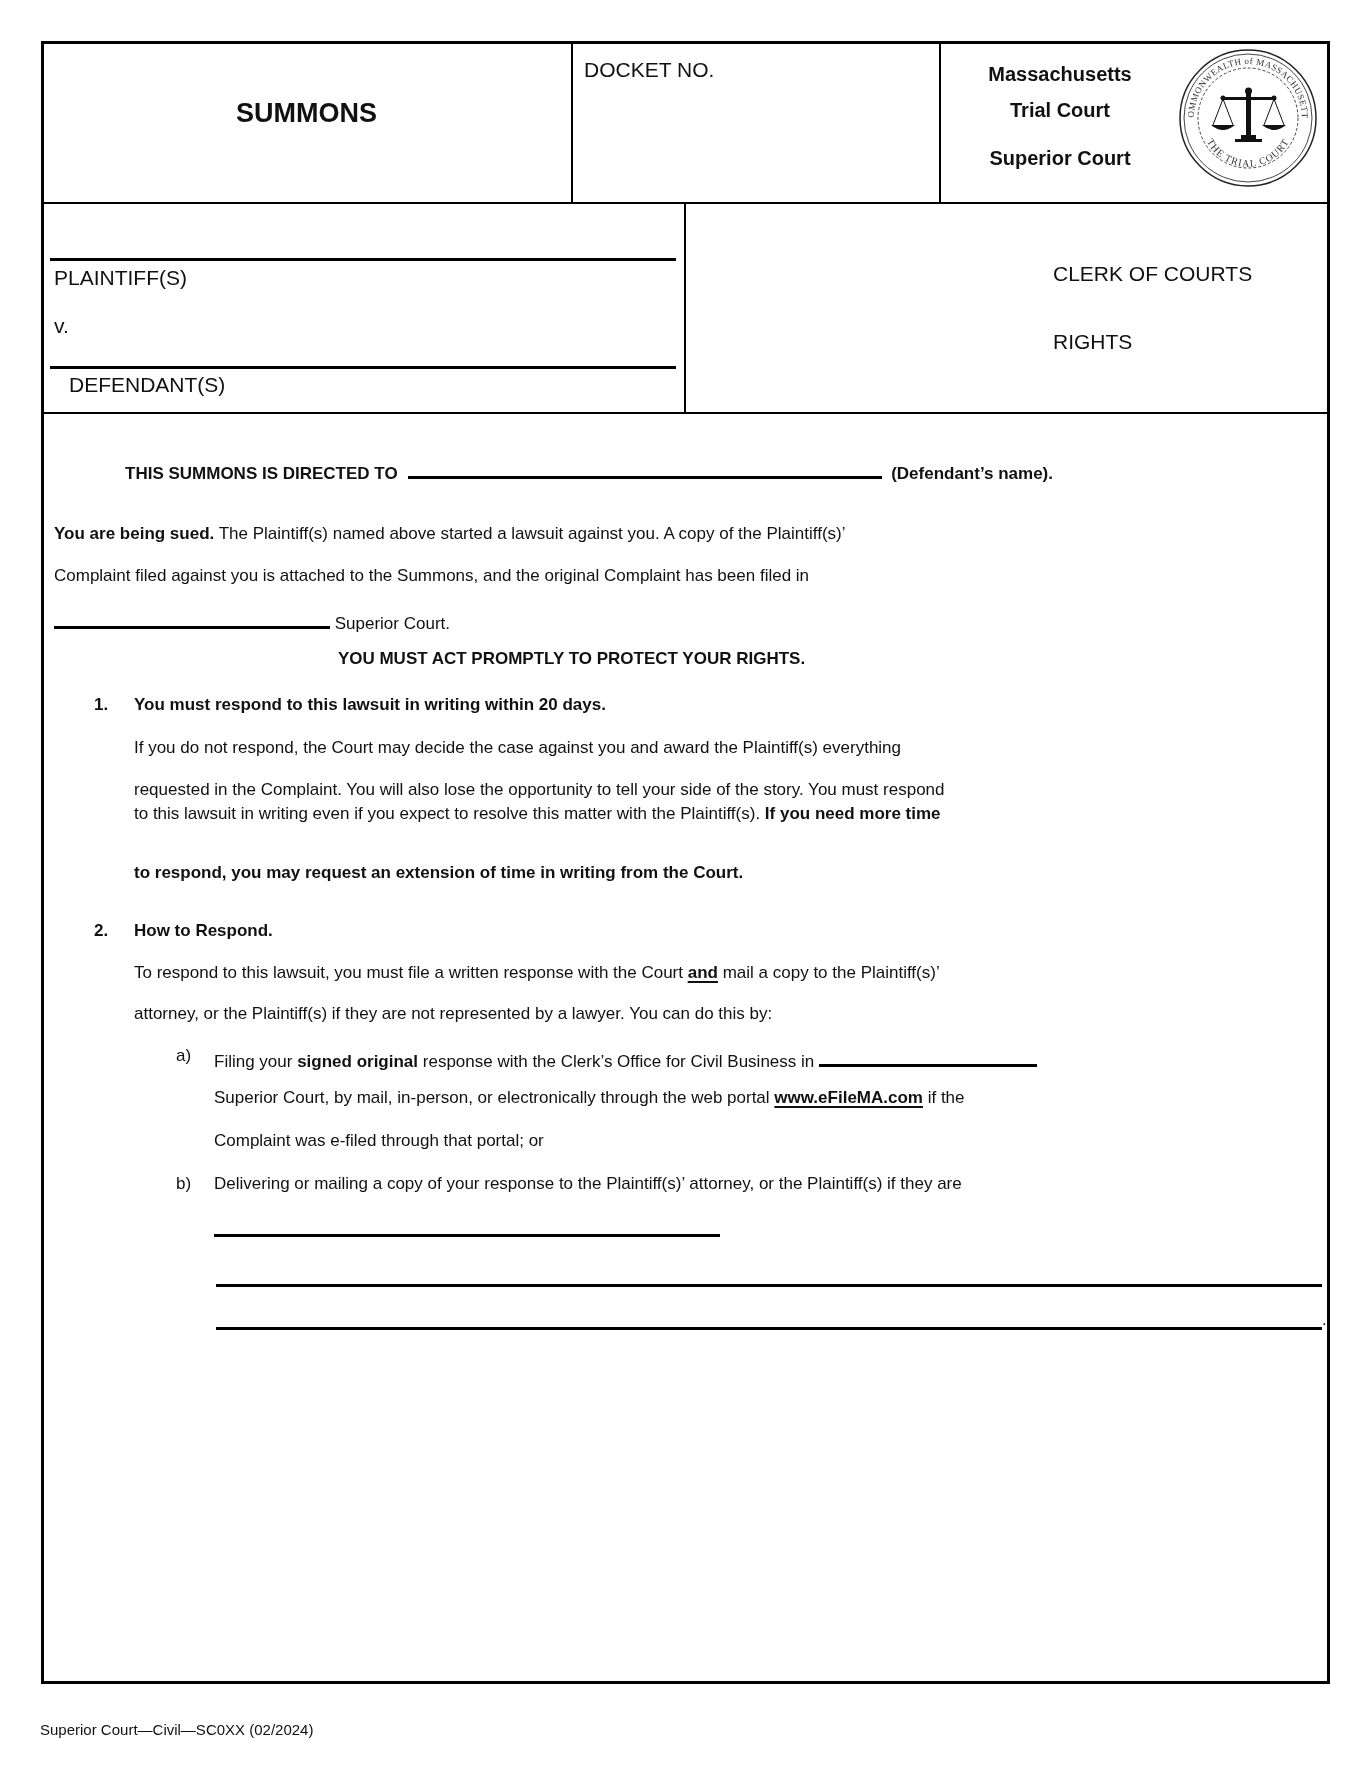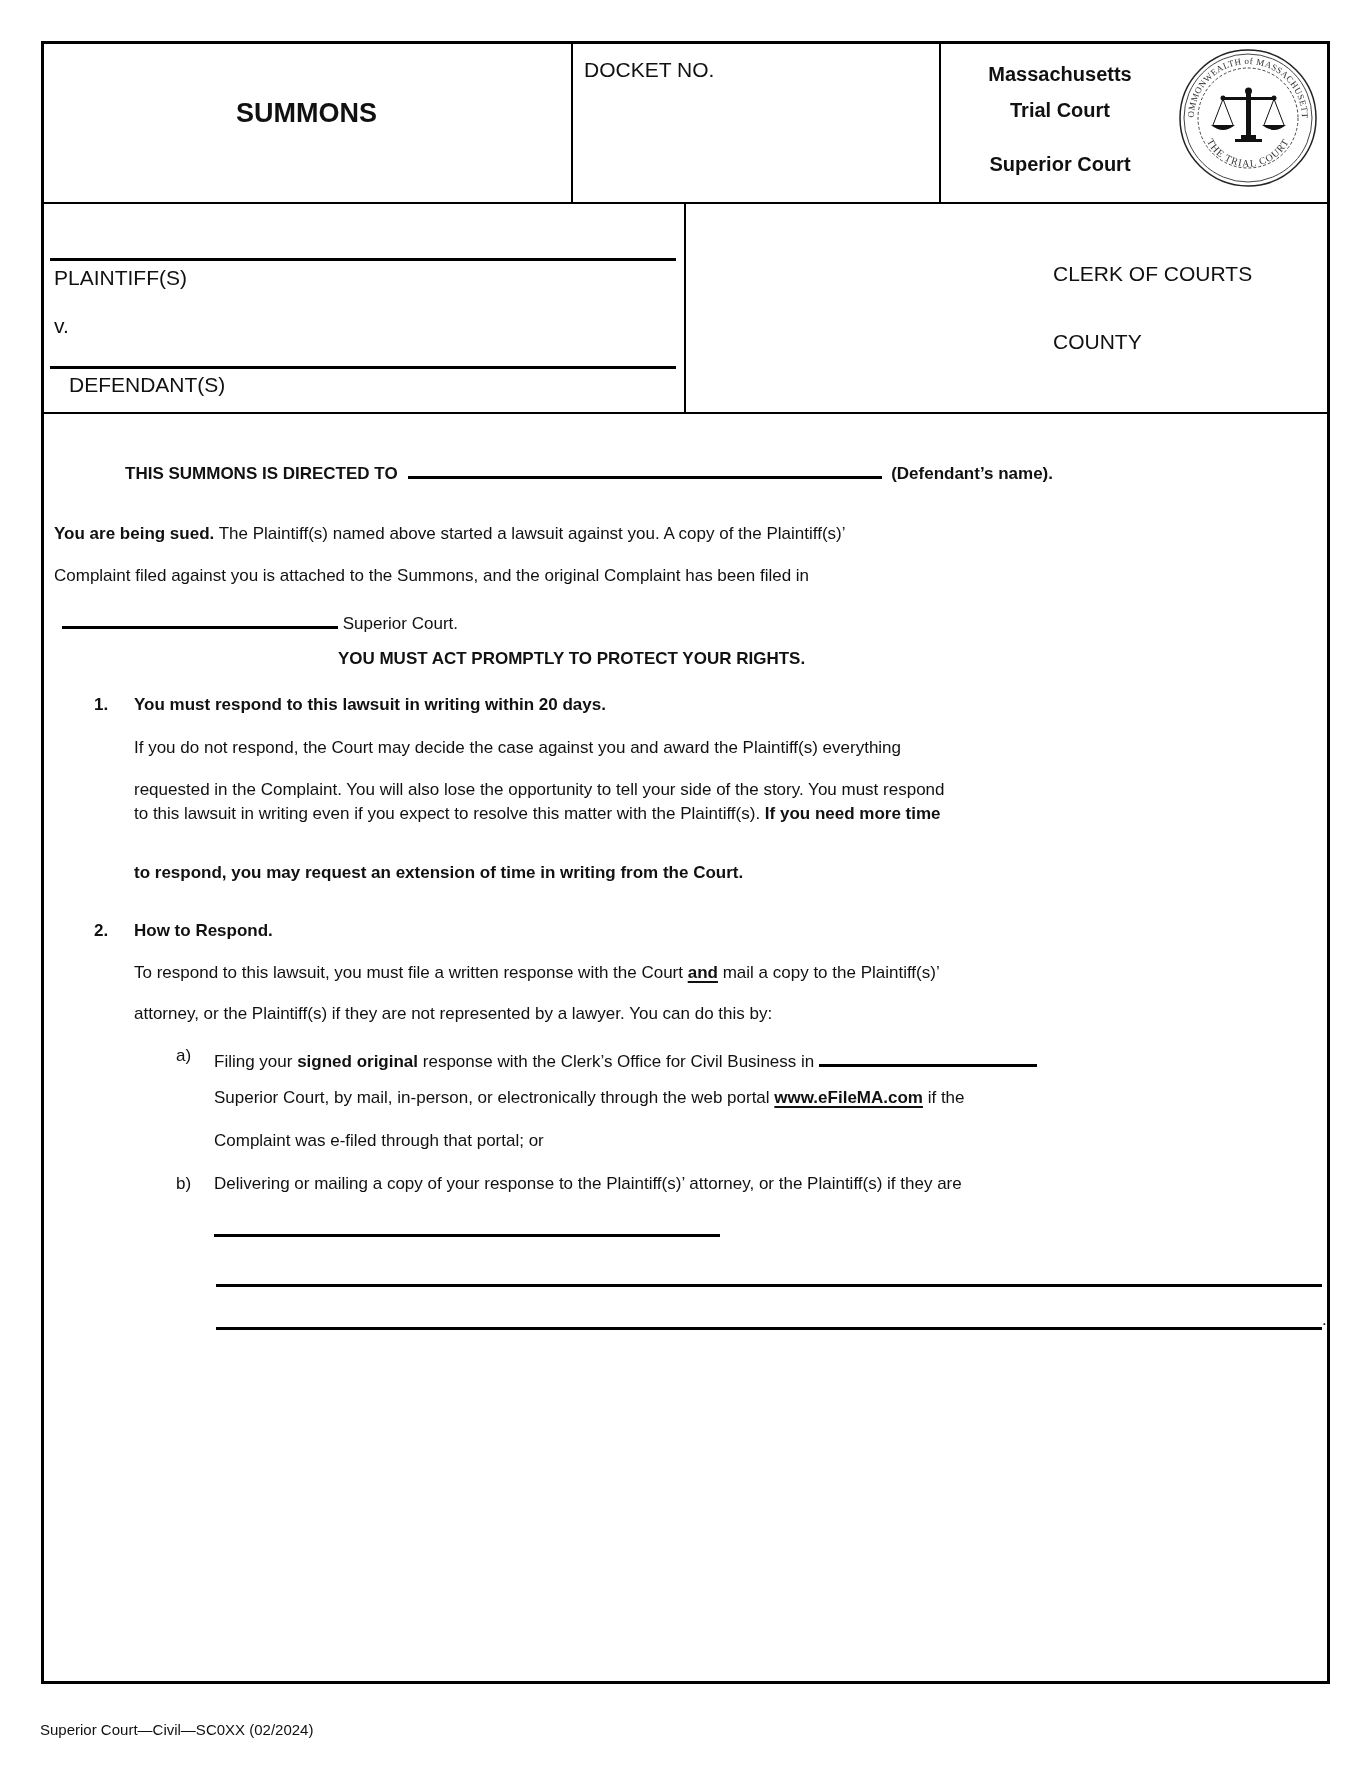--- a/index.html
+++ b/index.html
@@ -29,21 +29,21 @@
 <div class="vline" style="left:939px; top:42px; height:161px;"></div>
 <div class="hline" style="left:42px; width:1287px; top:202px;"></div>
 
 <div class="abs title" style="left:42px; width:529px; top:98px; text-align:center;">SUMMONS</div>
 <div class="abs lbl" style="left:584px; top:58px;">DOCKET NO.</div>
 <div class="abs" style="left:584px; top:90px; width:340px; height:100px;"></div>
 
 <div class="abs court" style="left:945px; top:56px; width:230px;">
   <div>Massachusetts</div>
   <div>Trial Court</div>
-  <div style="margin-top:18px;">Superior Court</div>
+  <div style="margin-top:12px;">Superior Court</div>
 </div>
 
 <div class="abs" style="left:1177px; top:47px; width:142px; height:142px;">
   <svg width="142" height="142" viewBox="0 0 142 142">
     <circle cx="71" cy="71" r="68" fill="none" stroke="#222" stroke-width="1.5"></circle>
     <circle cx="71" cy="71" r="64" fill="none" stroke="#444" stroke-width="1"></circle>
     <circle cx="71" cy="71" r="50" fill="none" stroke="#444" stroke-width="1" stroke-dasharray="3 2"></circle>
     <defs>
       <path id="arcTop" d="M 17 71 A 54 54 0 0 1 125 71"></path>
       <path id="arcBot" d="M 28 90 A 46 46 0 0 0 114 90"></path>
@@ -76,34 +76,34 @@
 
 <div class="abs" style="left:50px; top:215px; width:626px; height:44px;"></div>
 <div class="hline thick" style="left:50px; width:626px; top:258px;"></div>
 <div class="abs lbl" style="left:54px; top:266px;">PLAINTIFF(S)</div>
 <div class="abs lbl" style="left:54px; top:314px;">v.</div>
 <div class="abs" style="left:50px; top:330px; width:626px; height:36px;"></div>
 <div class="hline thick" style="left:50px; width:626px; top:366px;"></div>
 <div class="abs lbl" style="left:69px; top:373px;">DEFENDANT(S)</div>
 
 <div class="abs lbl" style="left:1053px; top:262px;">CLERK OF COURTS</div>
-<div class="abs lbl" style="left:1053px; top:330px;">COUNTY</div>
+<div class="abs lbl" style="left:1053px; top:330px;">RIGHTS</div>
 <div class="abs" style="left:700px; top:250px; width:345px; height:110px;"></div>
 
 <div class="abs txt b" style="left:125px; top:458px;">
   <span>THIS SUMMONS IS DIRECTED TO</span>
   <span class="blank" style="width:474px; margin-left:6px; margin-right:4px;"></span>
   <span>(Defendant’s name).</span>
 </div>
 
 <div class="abs txt" style="left:54px; top:524px;">
   <span class="b">You are being sued.</span><span> The Plaintiff(s) named above started a lawsuit against you. A copy of the Plaintiff(s)’</span>
 </div>
 <div class="abs txt" style="left:54px; top:566px;">Complaint filed against you is attached to the Summons, and the original Complaint has been filed in</div>
-<div class="abs txt" style="left:62px; top:608px;">
+<div class="abs txt" style="left:54px; top:608px;">
   <span class="blank" style="width:276px;"></span><span> Superior Court.</span>
 </div>
 
 <div class="abs txt b" style="left:42px; width:1059px; top:649px; text-align:center;">YOU MUST ACT PROMPTLY TO PROTECT YOUR RIGHTS.</div>
 
 <div class="abs txt b" style="left:94px; top:695px;">1.</div>
 <div class="abs txt b" style="left:134px; top:695px;">You must respond to this lawsuit in writing within 20 days.</div>
 <div class="abs txt" style="left:134px; top:738px;">If you do not respond, the Court may decide the case against you and award the Plaintiff(s) everything</div>
 <div class="abs txt" style="left:134px; top:780px;">requested in the Complaint. You will also lose the opportunity to tell your side of the story. You must respond</div>
 <div class="abs txt" style="left:134px; top:804px;">

